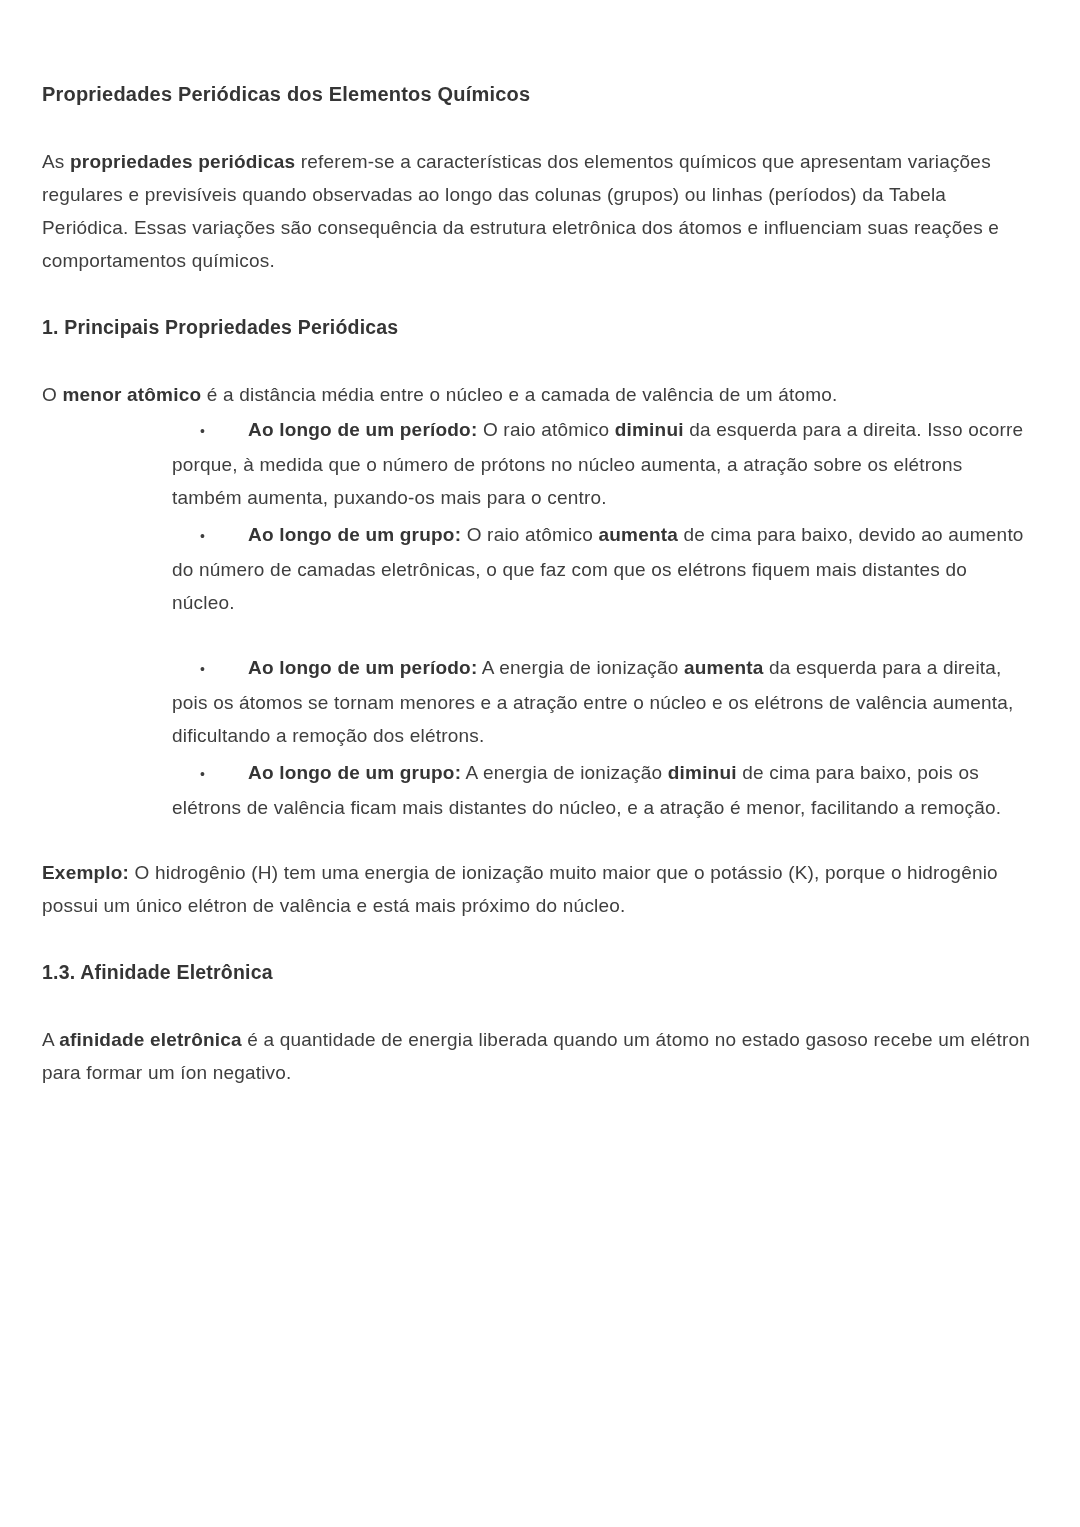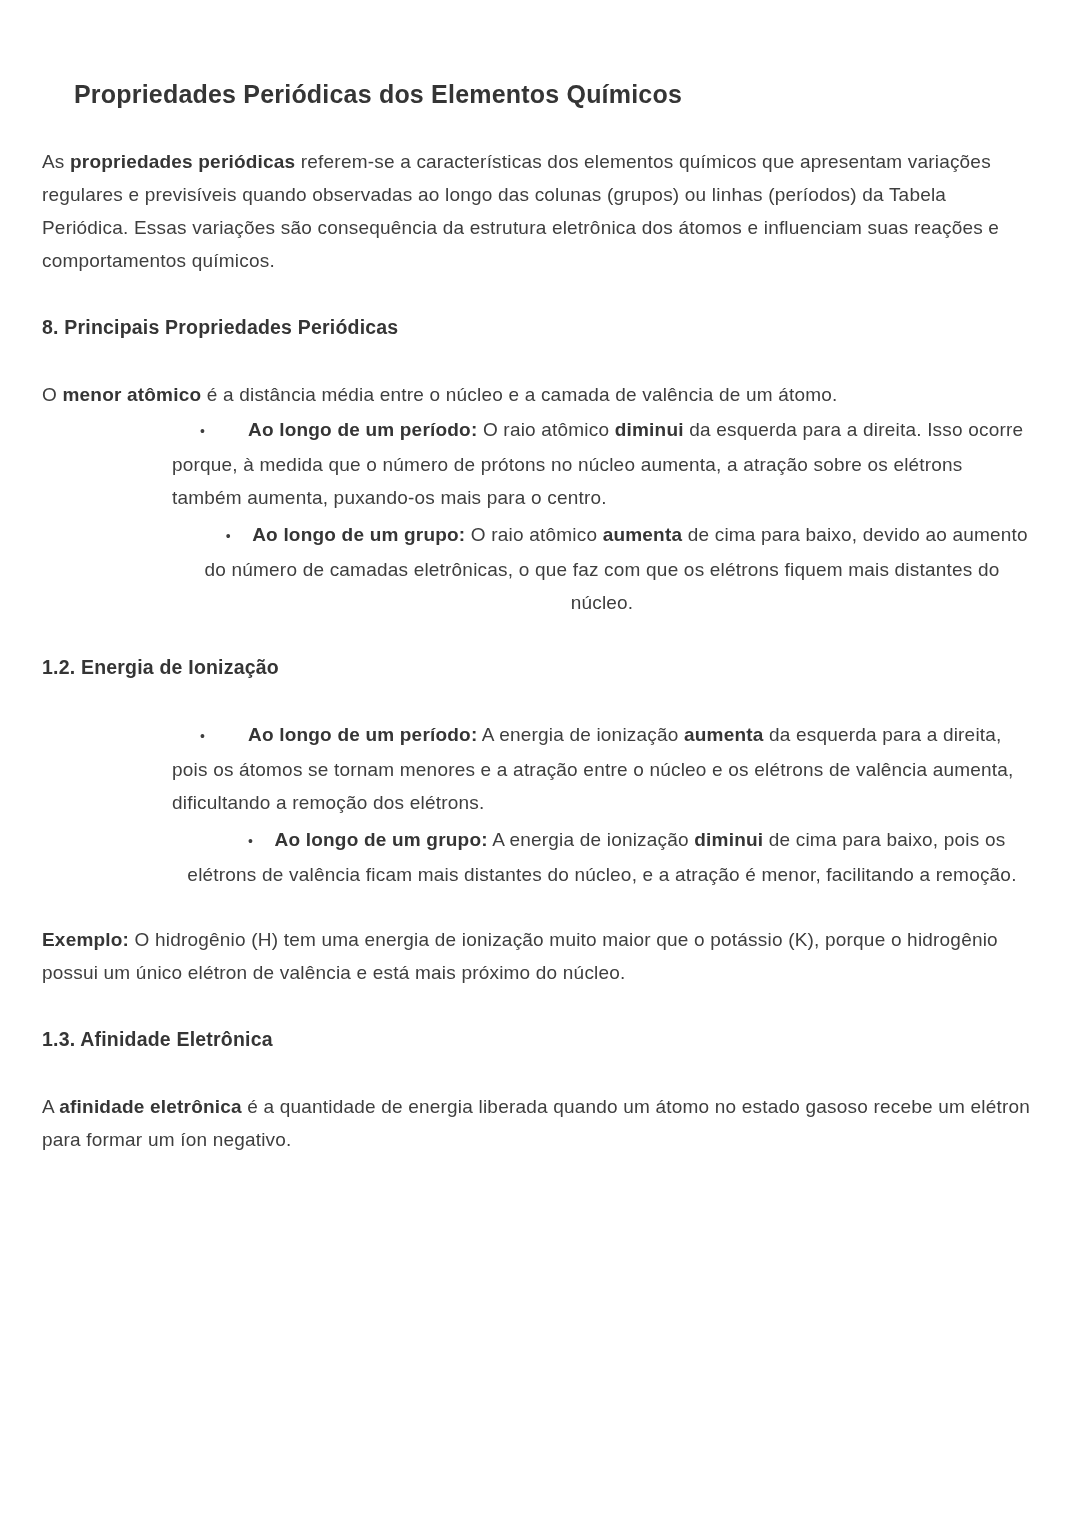--- a/index.html
+++ b/index.html
@@ -20,59 +20,57 @@
   .doc {
     box-sizing: border-box;
     padding: 78px 48px 0 42px;
     font-size: 19px;
     line-height: 33px;
     letter-spacing: 0.2px;
   }
   .block { margin: 0 0 34px 0; }
   .block.tight { margin-bottom: 2px; }
   .title {
-    font-size: 25px;
+    font-size: 20px;
     font-weight: 700;
     color: #353535;
-    margin-left: 32px;
   }
   .h {
     font-size: 19.5px;
     font-weight: 700;
     color: #353535;
   }
   strong { font-weight: 700; color: #353535; }
   .list { margin: 0 0 32px 0; }
   .bullet {
     padding-left: 130px;
     text-indent: 28px;
     margin-bottom: 4px;
   }
-  .bullet:last-child { margin-bottom: 0; text-align: center; }
+  .bullet:last-child { margin-bottom: 0; }
   .marker {
     display: inline-block;
     width: 48px;
     text-indent: 0;
     font-size: 14px;
   }
 </style>
 </head>
 <body>
 
 <div class="page">
   <div class="doc">
       <div class="block title"><strong>Propriedades Periódicas dos Elementos Químicos</strong></div>
       <div class="block p">As <strong>propriedades periódicas</strong> referem-se a características dos elementos químicos que apresentam variações regulares e previsíveis quando observadas ao longo das colunas (grupos) ou linhas (períodos) da Tabela Periódica. Essas variações são consequência da estrutura eletrônica dos átomos e influenciam suas reações e comportamentos químicos.</div>
-      <div class="block h"><strong>8. Principais Propriedades Periódicas</strong></div>
+      <div class="block h"><strong>1. Principais Propriedades Periódicas</strong></div>
       <div class="block p tight">O <strong>menor atômico</strong> é a distância média entre o núcleo e a camada de valência de um átomo.</div>
       <div class="list">
         <div class="bullet"><span class="marker">•</span><strong>Ao longo de um período:</strong> O raio atômico <strong>diminui</strong> da esquerda para a direita. Isso ocorre porque, à medida que o número de prótons no núcleo aumenta, a atração sobre os elétrons também aumenta, puxando-os mais para o centro.</div>
         <div class="bullet"><span class="marker">•</span><strong>Ao longo de um grupo:</strong> O raio atômico <strong>aumenta</strong> de cima para baixo, devido ao aumento do número de camadas eletrônicas, o que faz com que os elétrons fiquem mais distantes do núcleo.</div>
       </div>
-      <div class="block h"><strong>1.2. Energia de Ionização</strong></div>
       <div class="list">
         <div class="bullet"><span class="marker">•</span><strong>Ao longo de um período:</strong> A energia de ionização <strong>aumenta</strong> da esquerda para a direita, pois os átomos se tornam menores e a atração entre o núcleo e os elétrons de valência aumenta, dificultando a remoção dos elétrons.</div>
         <div class="bullet"><span class="marker">•</span><strong>Ao longo de um grupo:</strong> A energia de ionização <strong>diminui</strong> de cima para baixo, pois os elétrons de valência ficam mais distantes do núcleo, e a atração é menor, facilitando a remoção.</div>
       </div>
       <div class="block p"><strong>Exemplo:</strong> O hidrogênio (H) tem uma energia de ionização muito maior que o potássio (K), porque o hidrogênio possui um único elétron de valência e está mais próximo do núcleo.</div>
       <div class="block h"><strong>1.3. Afinidade Eletrônica</strong></div>
       <div class="block p tight">A <strong>afinidade eletrônica</strong> é a quantidade de energia liberada quando um átomo no estado gasoso recebe um elétron para formar um íon negativo.</div>
     </div>
 </div>
 

